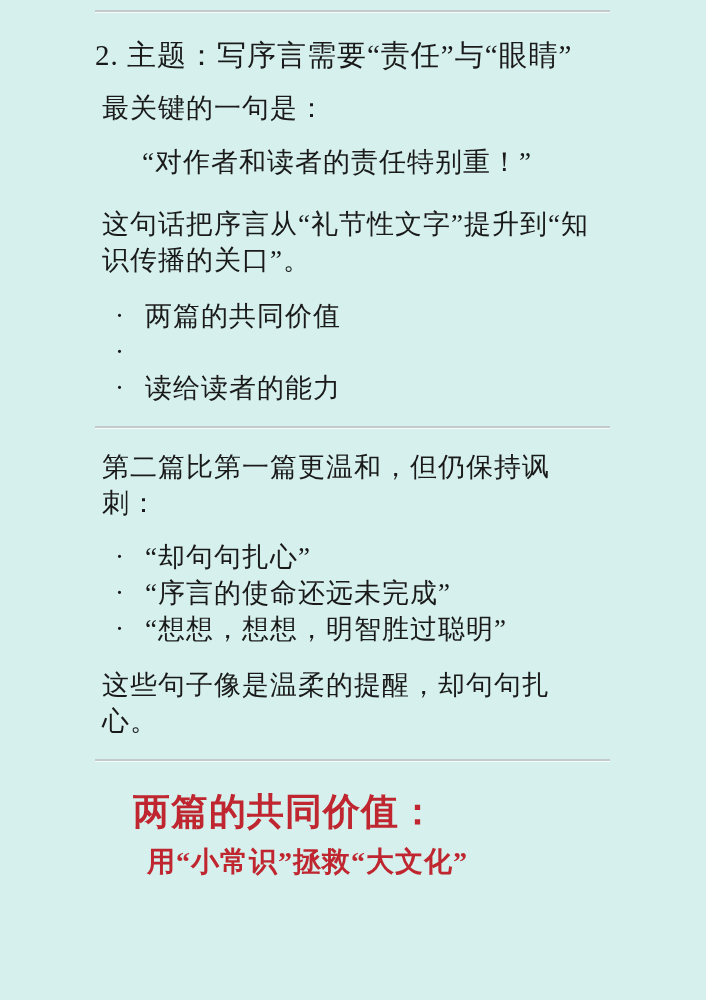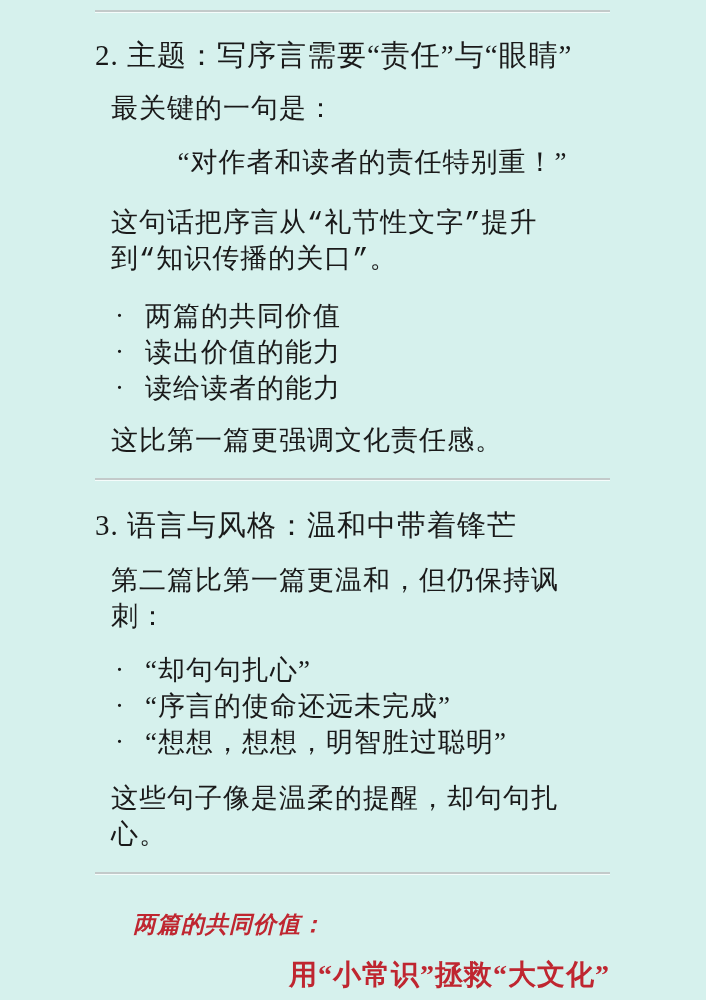--- a/index.html
+++ b/index.html
@@ -32,26 +32,26 @@
     font-size: 29px;
     line-height: 33px;
     font-weight: normal;
     margin: 26px 0 0 0;
     letter-spacing: 1px;
   }
   h2.sec-heading.second { margin-top: 28px; }
   p {
     font-size: 27px;
     line-height: 36px;
-    margin: 16px;
+    margin: 7px;
     letter-spacing: 1px;
   }
   p.lead1   { margin-top: 18px; }
-  p.quote   { margin-top: 18px; padding-left: 40px; text-align: center; }
-  p.para1   { margin-top: 26px; font-family: Liberation Mono, monospace; }
+  p.quote   { margin-top: 18px; padding-left: 40px; }
+  p.para1   { margin-top: 26px; }
   p.para2   { margin-top: 0; }
   p.concl1  { margin-top: 16px; }
   p.lead2   { margin-top: 20px; }
   p.concl2  { margin-top: 20px; font-family: Liberation Serif, serif; }
   ul.bullets {
     list-style: none;
     margin: 18px 0 0 0;
     padding: 0;
   }
   ul.bullets.first { margin-top: 20px; }
@@ -68,32 +68,30 @@
     flex: 0 0 auto;
     font-size: 27px;
   }
   .footer {
     margin-top: 33px;
     padding-left: 38px;
     color: #bf2630;
     font-weight: bold;
   }
   .footer .f-line1 {
-    font-size: 23px;
+    font-size: 37px;
     line-height: 34px;
     letter-spacing: 1px;
-    font-style: italic;
   }
   .footer .f-line2 {
     font-size: 28px;
     line-height: 34px;
     margin-top: 16px;
     padding-left: 14px;
     letter-spacing: 1px;
-    text-align: right;
   }
 </style>
 </head>
 <body>
 
 <div class="content">
 
   <hr class="divider top">
 
   <h2 class="sec-heading">2.  主题：写序言需要“责任”与“眼睛”</h2>
@@ -105,33 +103,30 @@
   <p class="para1">这句话把序言从“礼节性文字”提升到“知识传播的关口”。</p>
 
 
   <ul class="bullets first">
     <li>
       <span class="dot">·</span>
       <span>两篇的共同价值</span>
     </li>
     <li>
       <span class="dot">·</span>
-      <span>读出价值的能力</span>
     </li>
     <li>
       <span class="dot">·</span>
       <span>读给读者的能力</span>
     </li>
   </ul>
 
-  <p class="concl1">这比第一篇更强调文化责任感。</p>
 
   <hr class="divider mid1">
 
-  <h2 class="sec-heading second">3.  语言与风格：温和中带着锋芒</h2>
 
   <p class="lead2">第二篇比第一篇更温和，但仍保持讽刺：</p>
 
   <ul class="bullets">
     <li>
       <span class="dot">·</span>
       <span>“却句句扎心”</span>
     </li>
     <li>
       <span class="dot">·</span>

